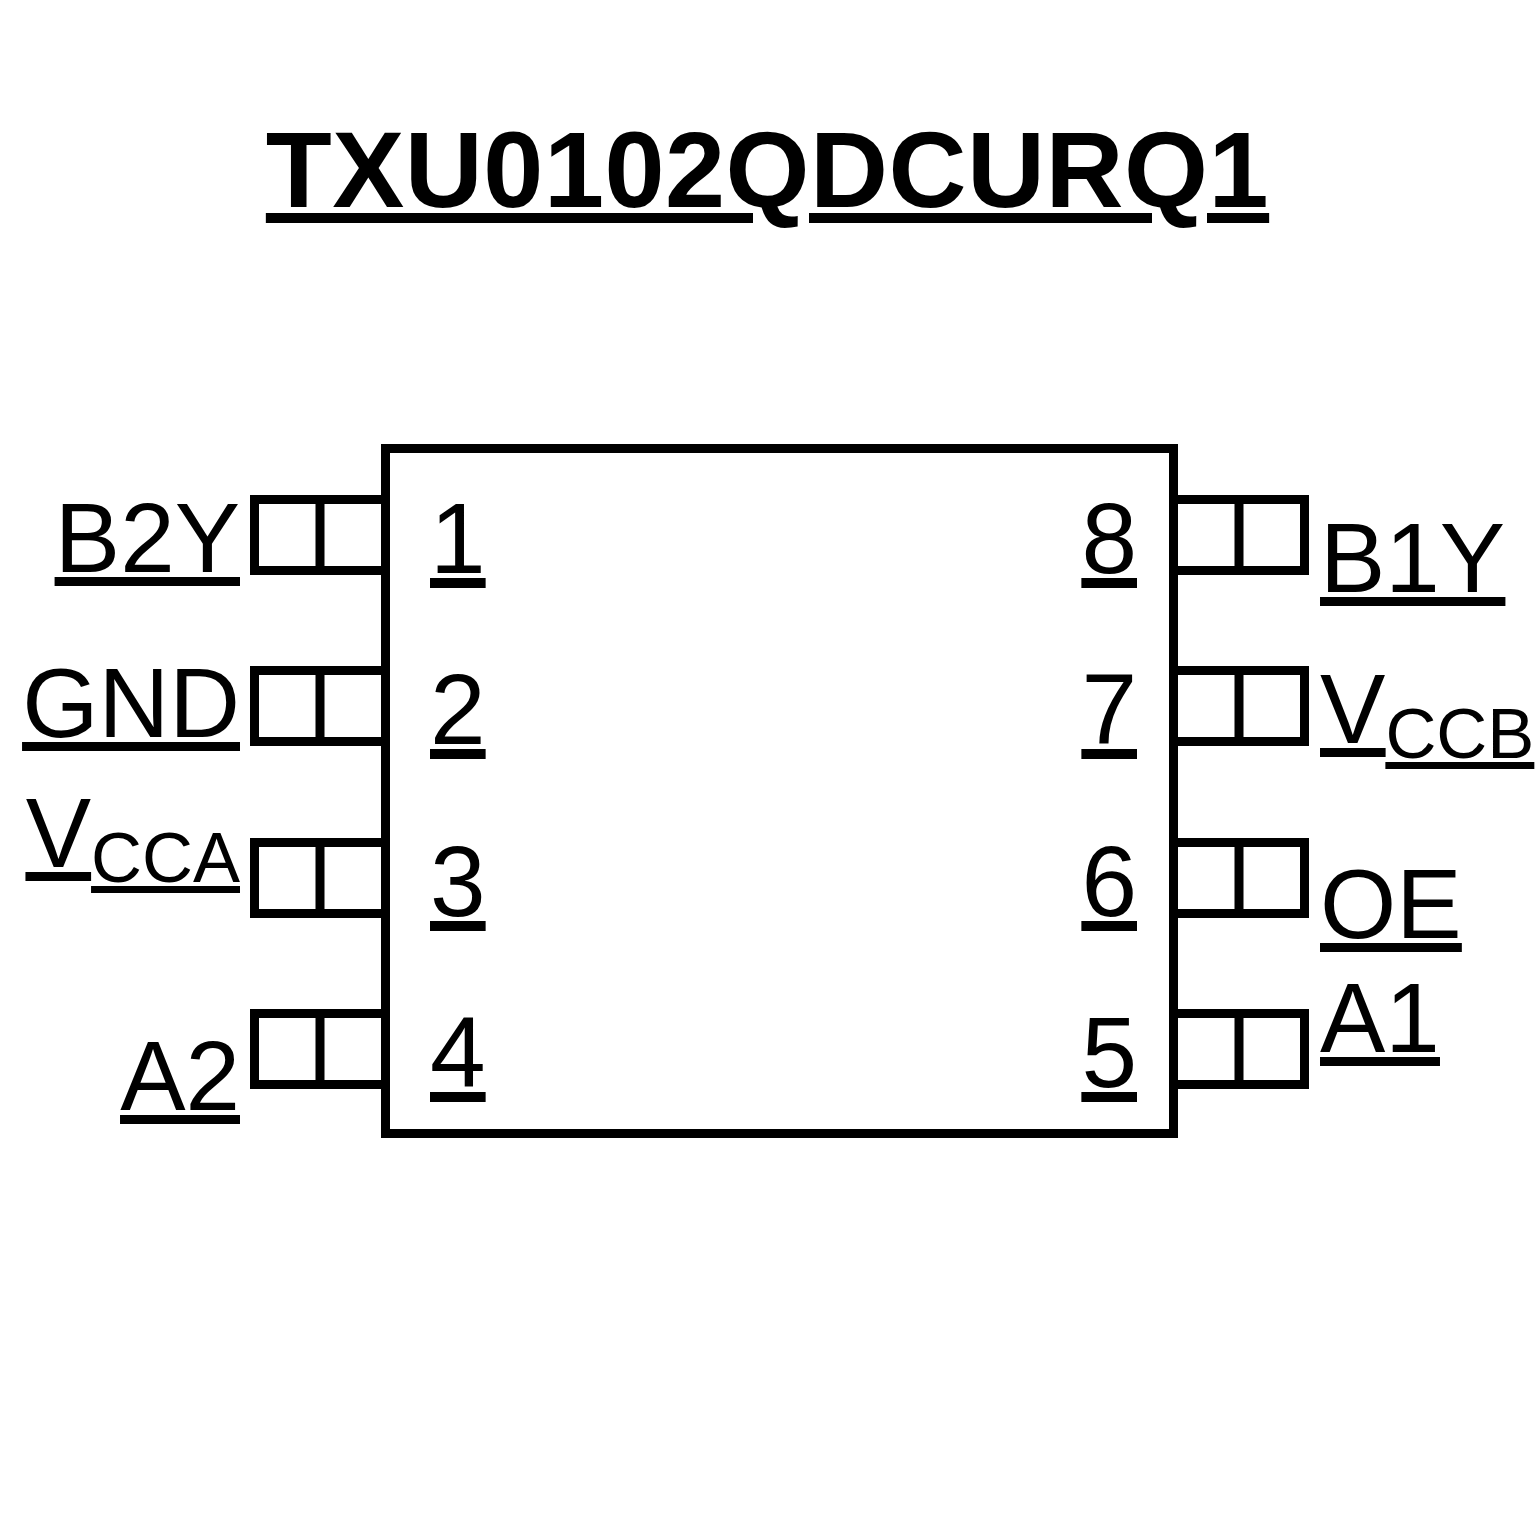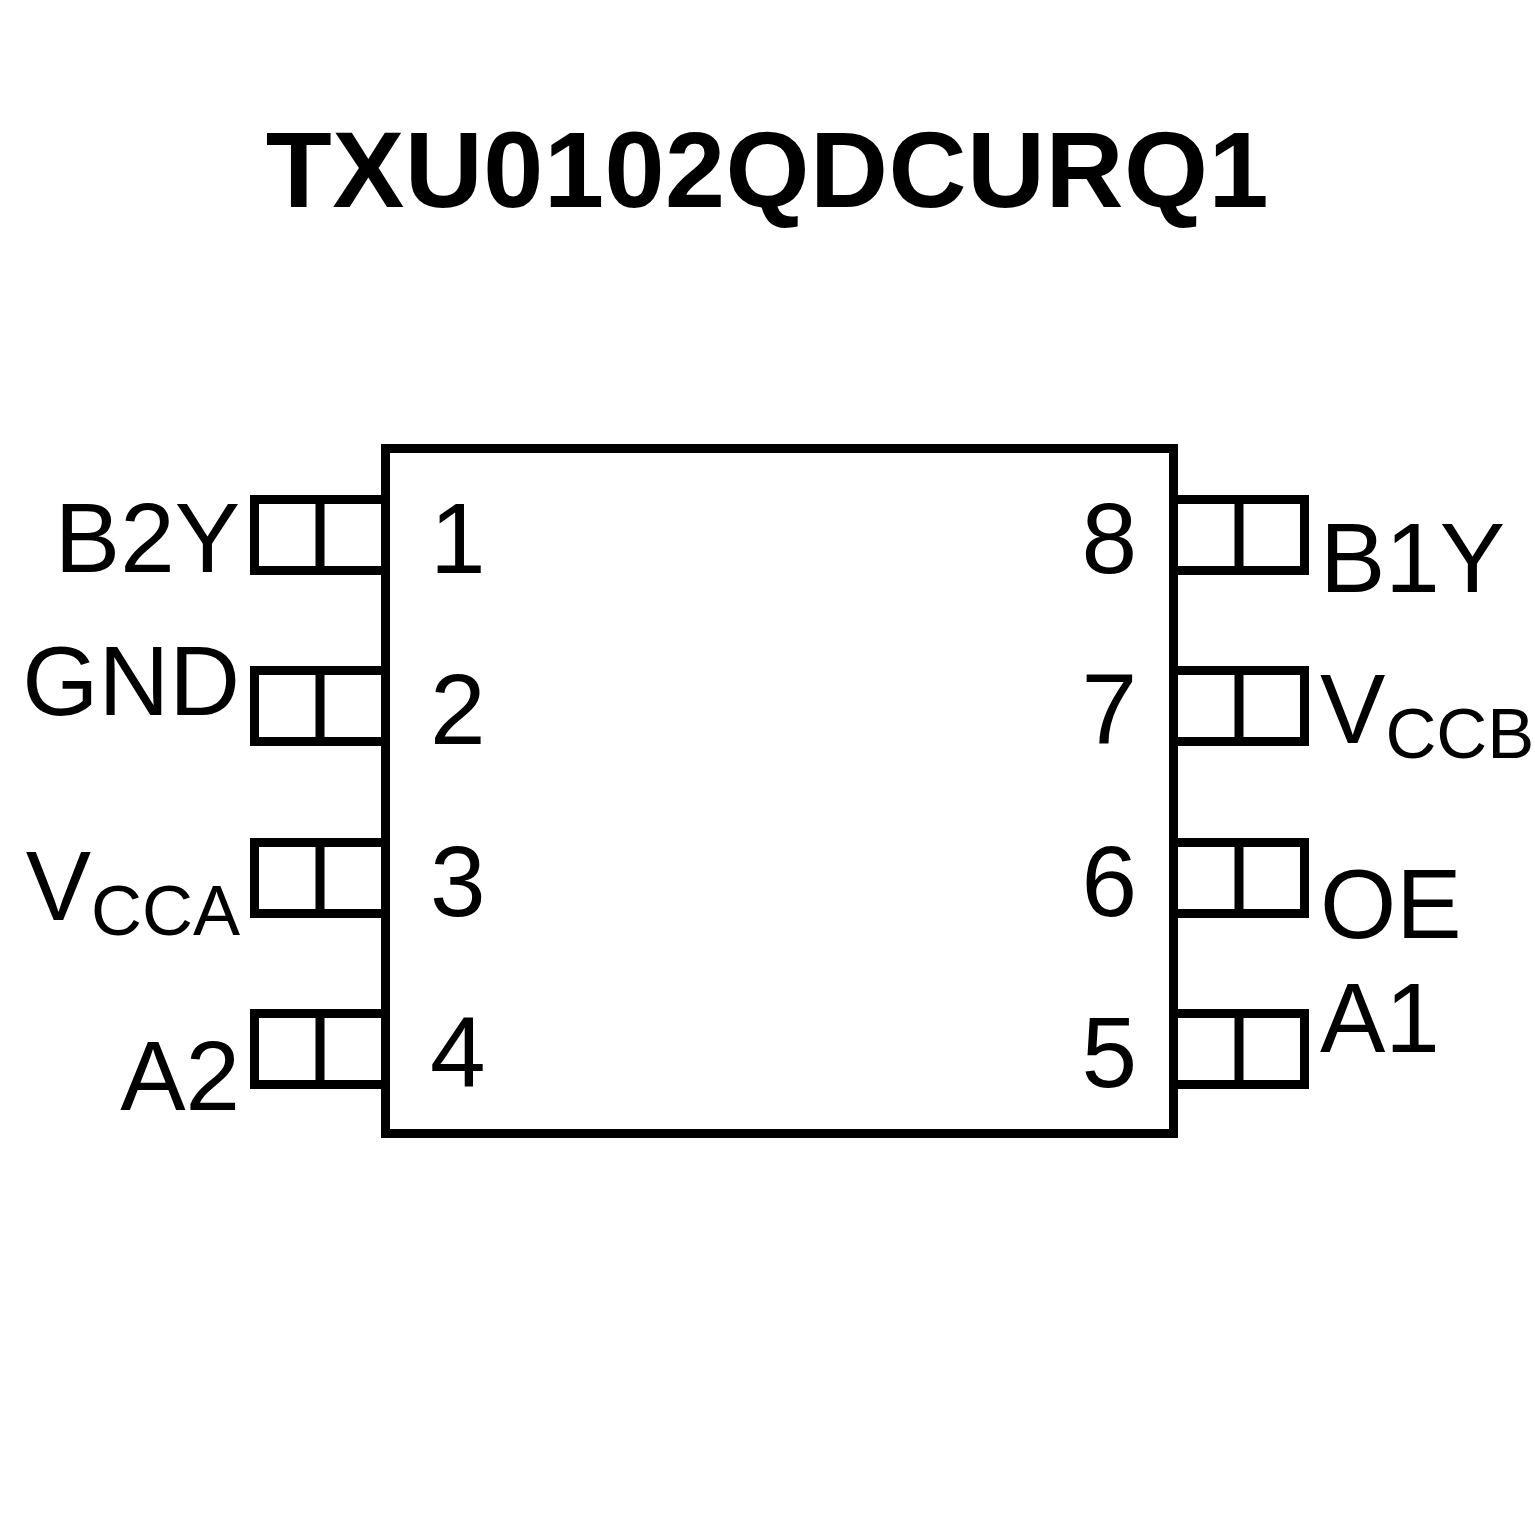--- a/index.html
+++ b/index.html
@@ -1,16 +1,16 @@
 <!DOCTYPE html>
 <html style="--ink: #000000; --background: #ffffff;"><head>
 <meta charset="utf-8">
 <style>
   :root { --ink:#000000; --background:#ffffff; }
-  * { margin:0; padding:0; box-sizing:border-box; }
+  * { margin:0; padding:0; box-sizing:border-box;text-decoration:underline; }
   html,body { width:1535px; height:1535px; background:var(--background,#fff); }
   body { position:relative; overflow:hidden;
          font-family:"Liberation Sans","DejaVu Sans",sans-serif; color:var(--ink,#000); }
 
   .title { position:absolute; left:0; right:0; top:116px; text-align:center;
            font-size:108px; line-height:108px; font-weight:bold; letter-spacing:0.5px; }
 
   .ic-body { position:absolute; left:381px; top:444px; width:797px; height:694px;
              border:9px solid var(--ink,#000); background:var(--background,#fff); }
 
@@ -36,27 +36,27 @@
 <div class="title">TXU0102QDCURQ1</div>
 
 <div class="ic-body"></div>
 
 <div class="label label-left" style="top:488px"><span>B2Y</span><span class="sub"></span></div>
 <div class="pad pad-left" style="top:495px">
     <i class="pad-divider"></i>
   </div>
 <div class="num num-left" style="top:488px">1</div>
 
-<div class="label label-left" style="top:631px"><span>GND</span><span class="sub"></span></div>
+<div class="label label-left" style="top:653px"><span>GND</span><span class="sub"></span></div>
 <div class="pad pad-left" style="top:666px">
     <i class="pad-divider"></i>
   </div>
 <div class="num num-left" style="top:659px">2</div>
 
-<div class="label label-left" style="top:836px"><span>V</span><span class="sub">CCA</span></div>
+<div class="label label-left" style="top:783px"><span>V</span><span class="sub">CCA</span></div>
 <div class="pad pad-left" style="top:838px">
     <i class="pad-divider"></i>
   </div>
 <div class="num num-left" style="top:831px">3</div>
 
 <div class="label label-left" style="top:1026px"><span>A2</span><span class="sub"></span></div>
 <div class="pad pad-left" style="top:1009px">
     <i class="pad-divider"></i>
   </div>
 <div class="num num-left" style="top:1002px">4</div>

